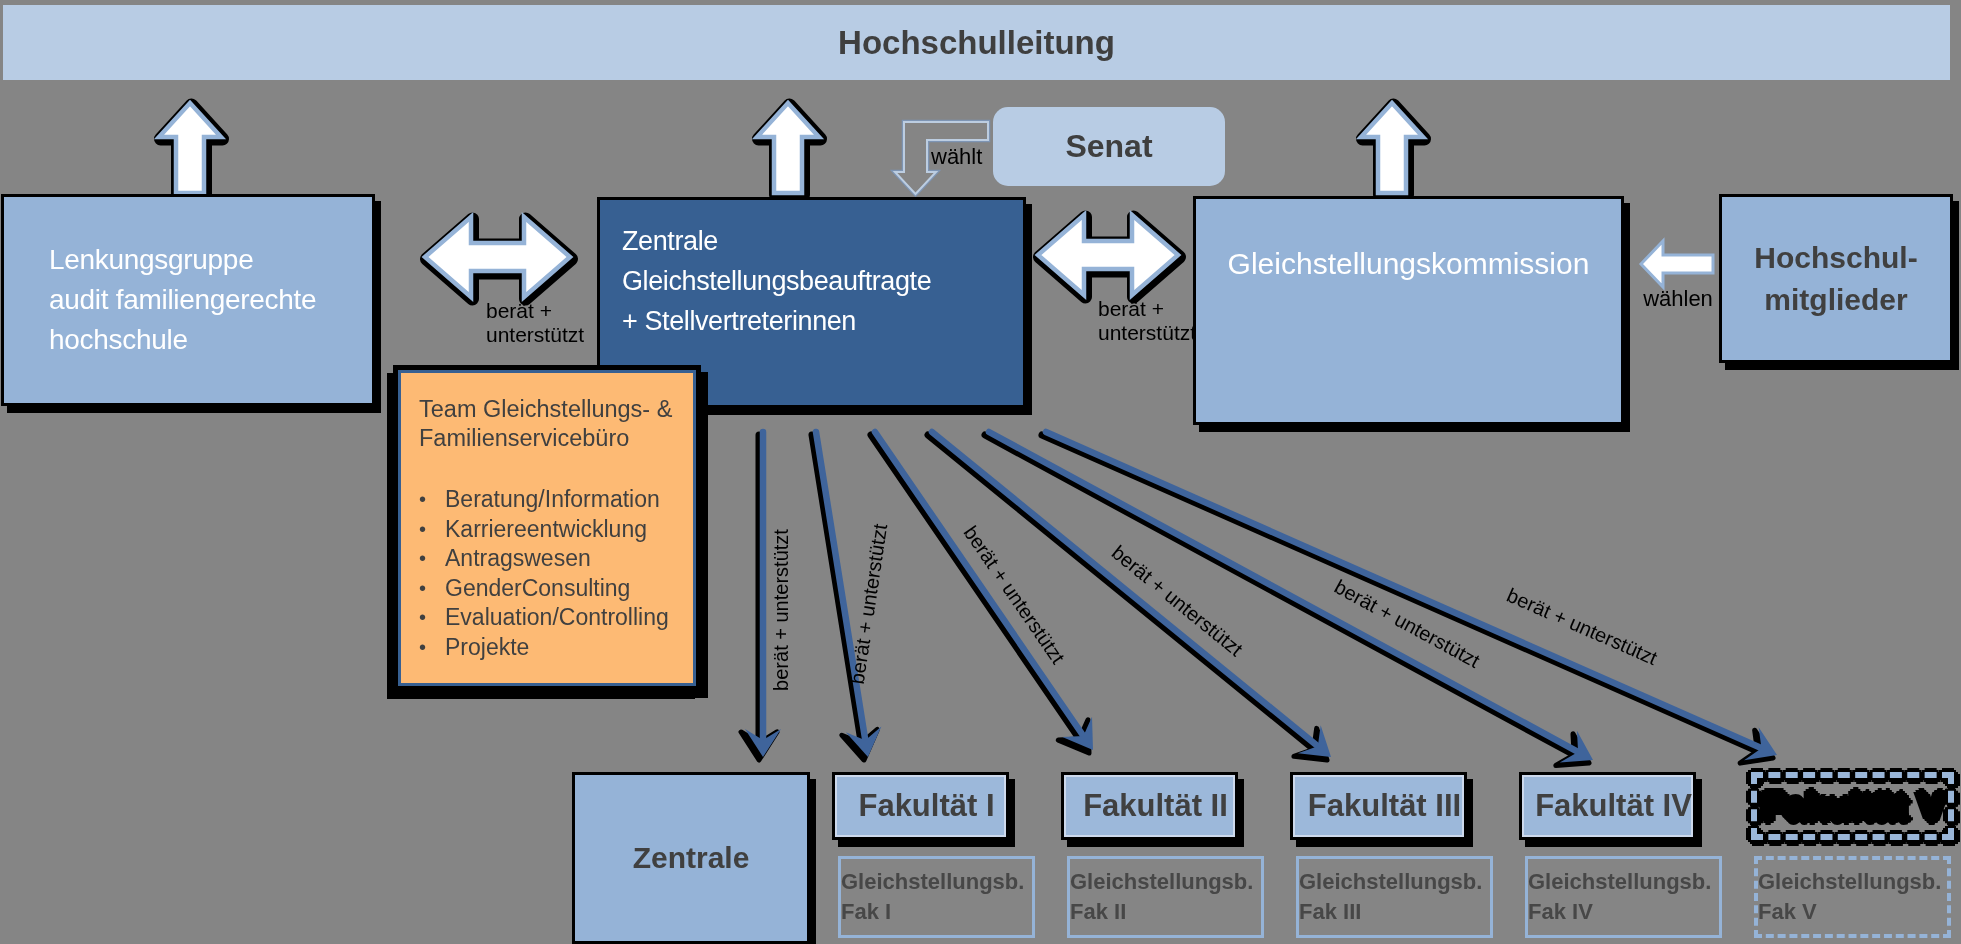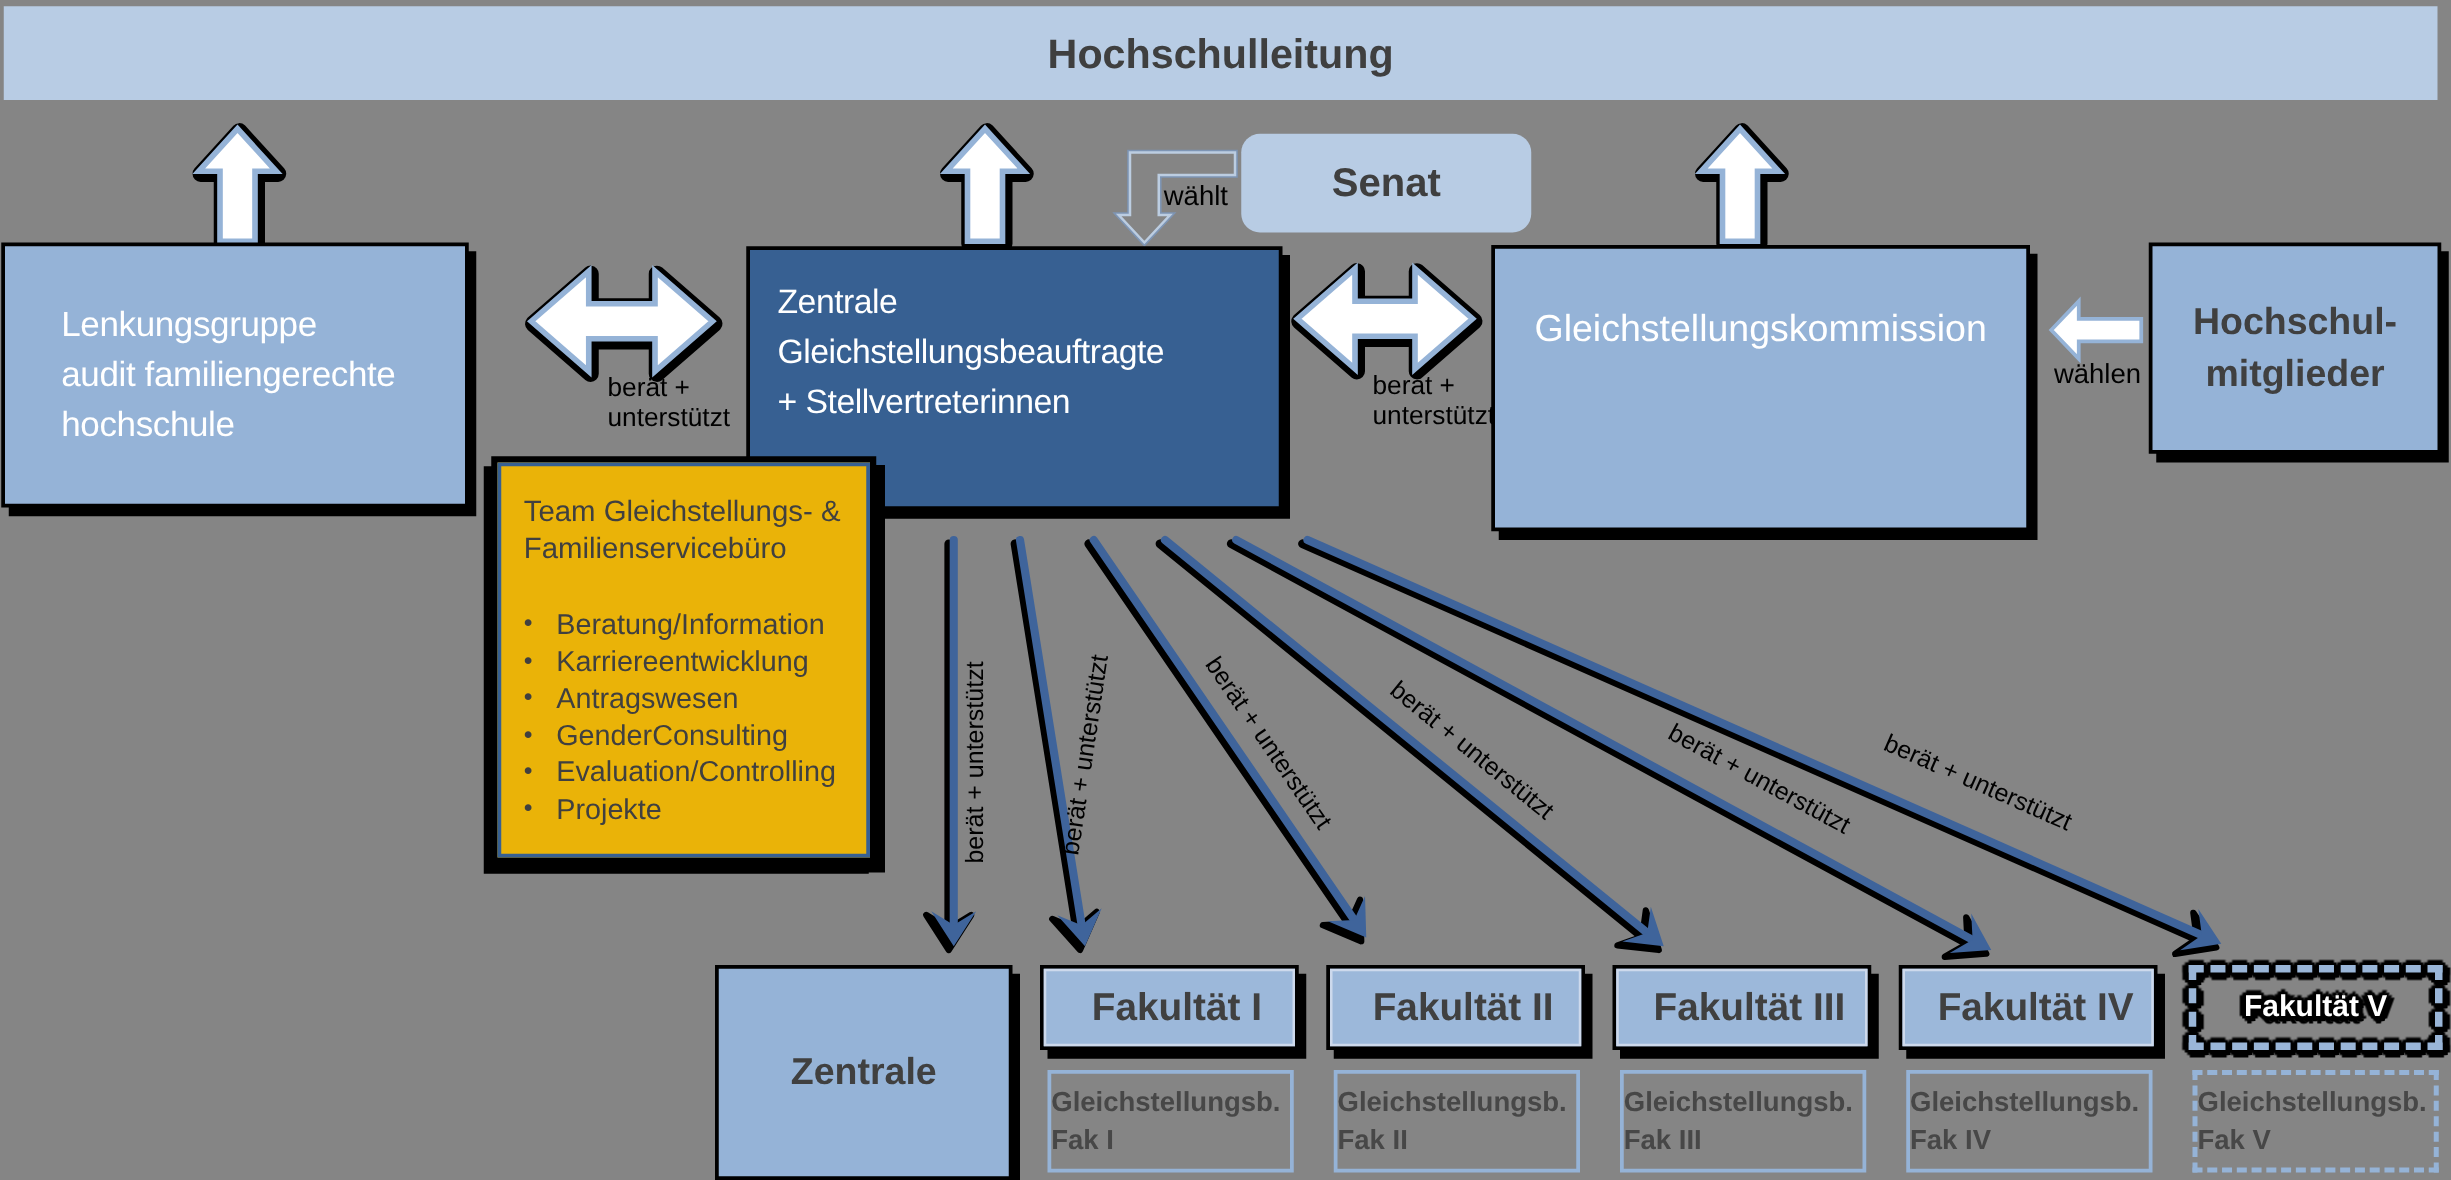--- a/index.html
+++ b/index.html
@@ -16,36 +16,36 @@
            display:flex;flex-direction:column;justify-content:center;padding-left:45px;}
   .lenkung div{color:#fff;font-size:28px;line-height:40px;white-space:nowrap;letter-spacing:-0.3px;}
   .zgb{left:600px;top:200px;width:423px;height:205px;background:#376092;z-index:2;padding:21px 0 0 22px;}
   .zgb div{color:#fff;font-size:27px;line-height:40px;white-space:nowrap;letter-spacing:-0.4px;}
   .komm{left:1196px;top:199px;width:425px;height:223px;background:#95b3d7;z-index:2;
         display:flex;justify-content:center;padding-top:47px;}
   .komm div{color:#fff;font-size:30px;line-height:36px;white-space:nowrap;}
   .mitglieder{left:1722px;top:197px;width:228px;height:163px;background:#95b3d7;z-index:2;
         display:flex;flex-direction:column;justify-content:center;align-items:center;}
   .mitglieder div{color:#404040;font-size:30px;font-weight:bold;line-height:42px;}
-  .team{left:398px;top:370px;width:298px;height:316px;background:#eab308;border:3px solid #376092;z-index:3;
+  .team{left:398px;top:370px;width:298px;height:316px;background:#fdba74;border:3px solid #376092;z-index:3;
         box-shadow:0 0 0 5px #000, -6px 8px 0 5px #000, 7px 7px 0 5px #000;padding:22px 0 0 18px;}
   .team-title{color:#404040;font-size:23.5px;line-height:29px;white-space:nowrap;}
   .team-list{margin-top:32px;}
   .team-item{display:flex;color:#404040;font-size:23px;line-height:29.5px;white-space:nowrap;}
   .team-item .dot{width:26px;flex:none;font-size:20px;}
   .zeinr{left:575px;top:775px;width:232px;height:166px;background:#95b3d7;z-index:2;
         display:flex;flex-direction:column;justify-content:center;align-items:center;}
   .zeinr div{color:#404040;font-size:30px;font-weight:bold;line-height:46px;}
-  .fak{top:775px;width:201px;height:62px;background:#9cb8da;border:2px solid #cdd9ec;z-index:2;
+  .fak{top:775px;width:171px;height:62px;background:#9cb8da;border:2px solid #cdd9ec;z-index:2;
        display:flex;align-items:center;justify-content:center;padding-left:12px;}
   .fak div{color:#404040;font-size:31px;font-weight:bold;white-space:nowrap;}
   .fakv{top:772px;width:203px;height:68px;background:transparent;border:6px dashed #9ab6d8;z-index:2;
         display:flex;align-items:center;justify-content:center;
         filter:drop-shadow(4px 4px 0 #000) drop-shadow(-3px 2px 0 #000) drop-shadow(2px -2px 0 #000) drop-shadow(-2px -2px 0 #000);}
-  .fakv div{color:#ffffff;font-size:24px;font-weight:bold;white-space:nowrap;}
+  .fakv div{color:#000000;font-size:38px;font-weight:bold;white-space:nowrap;}
   .sub{top:856px;width:197px;height:82px;border:3px solid #95b3d7;z-index:2;
        display:flex;flex-direction:column;align-items:flex-start;justify-content:center;}
   .sub div{color:#474747;font-size:22px;font-weight:bold;line-height:30px;white-space:nowrap;}
   .subv{border-style:dashed;border-width:4px;}
   .lbl{position:absolute;color:#000;z-index:4;}
   .lbl-wahlt{left:931px;top:144px;width:56px;font-size:22px;}
   .lbl-wahlen{left:1638px;top:286px;width:80px;font-size:22px;text-align:center;}
   .lbl-pair{font-size:21px;line-height:24px;margin-left:36px;}
   .lbl-pair1{left:450px;top:299px;}
   .lbl-pair2{left:1062px;top:297px;}

